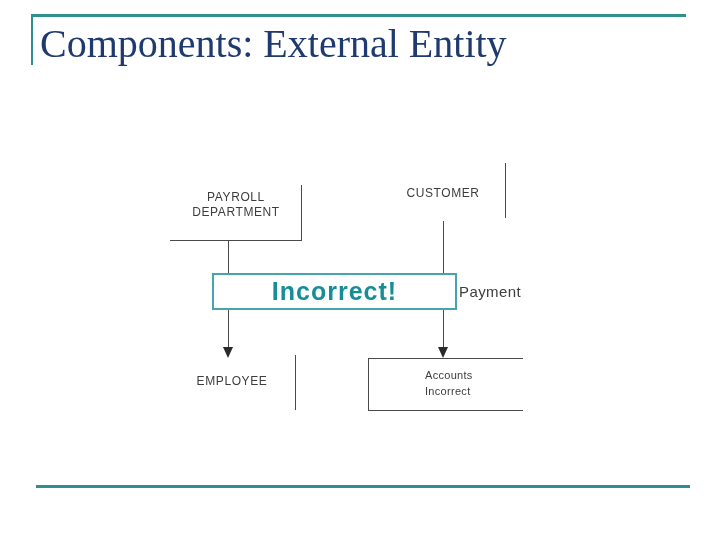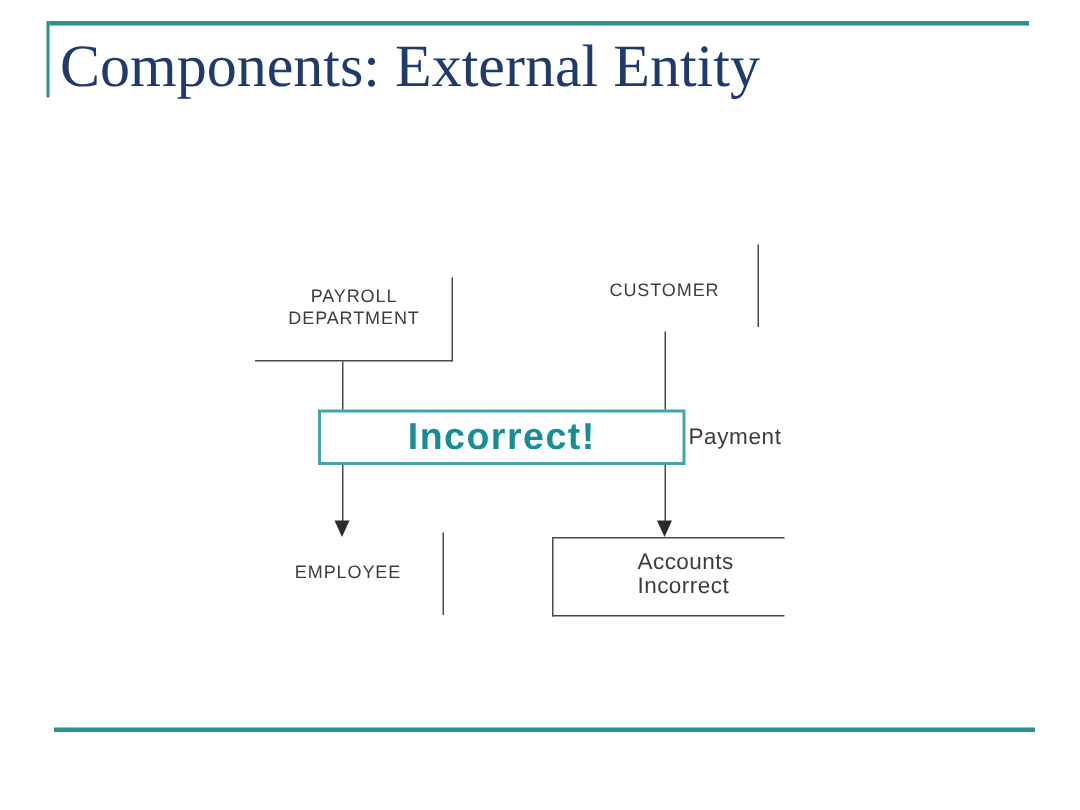--- a/index.html
+++ b/index.html
@@ -74,21 +74,21 @@
   }
   .arrow-employee { left: 223px; top: 347px; }
   .arrow-accounts { left: 438px; top: 347px; }
 
   .employee-label        { left: 186px; top: 374px; width: 92px; }
   .employee-right-border { left: 295px; top: 355px; width: 1px; height: 55px; }
 
   .ar-top-border    { left: 368px; top: 358px; width: 155px; height: 1px; }
   .ar-left-border   { left: 368px; top: 358px; width: 1px;   height: 53px; }
   .ar-bottom-border { left: 368px; top: 410px; width: 155px; height: 1px; }
-  .ar-label         { left: 425px; top: 367px; width: 95px; font-size: 15px; line-height: 16px; letter-spacing: 0.3px; }
+  .ar-label         { left: 425px; top: 367px; width: 95px; font-size: 11px; line-height: 16px; letter-spacing: 0.3px; }
 
   .payment-label { left: 459px; top: 284px; width: 60px; font-size: 15px; letter-spacing: 0.4px; z-index: 3; }
 
   .incorrect-box {
     position: absolute;
     left: 212px;
     top: 273px;
     width: 241px;
     height: 33px;
     background: #ffffff;

